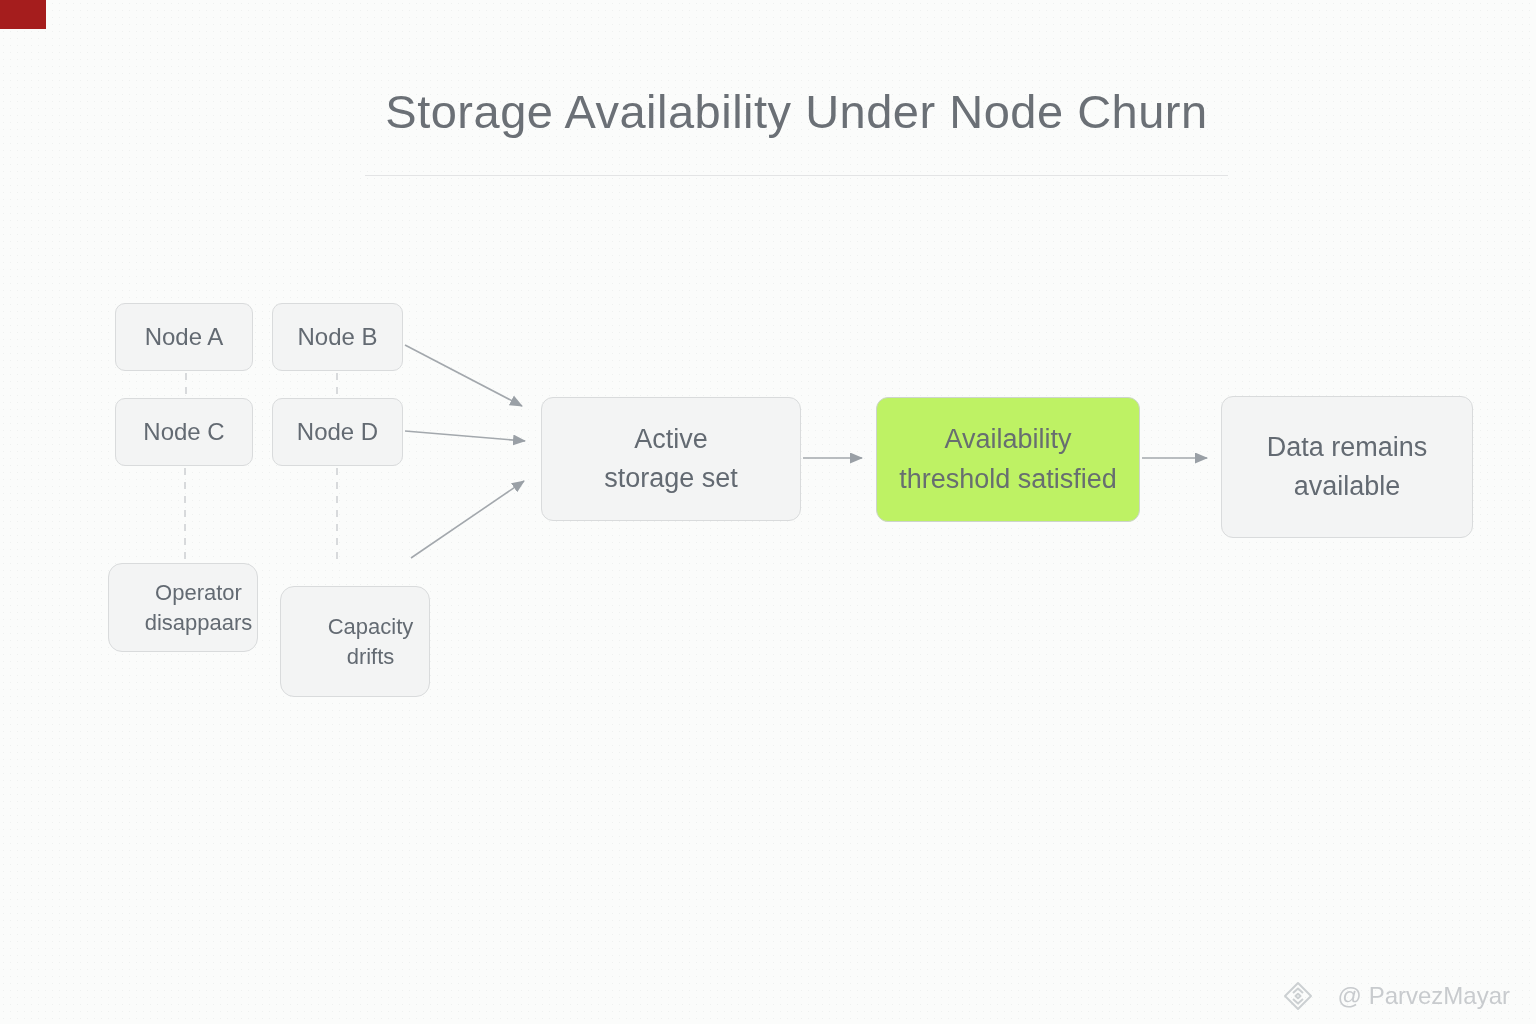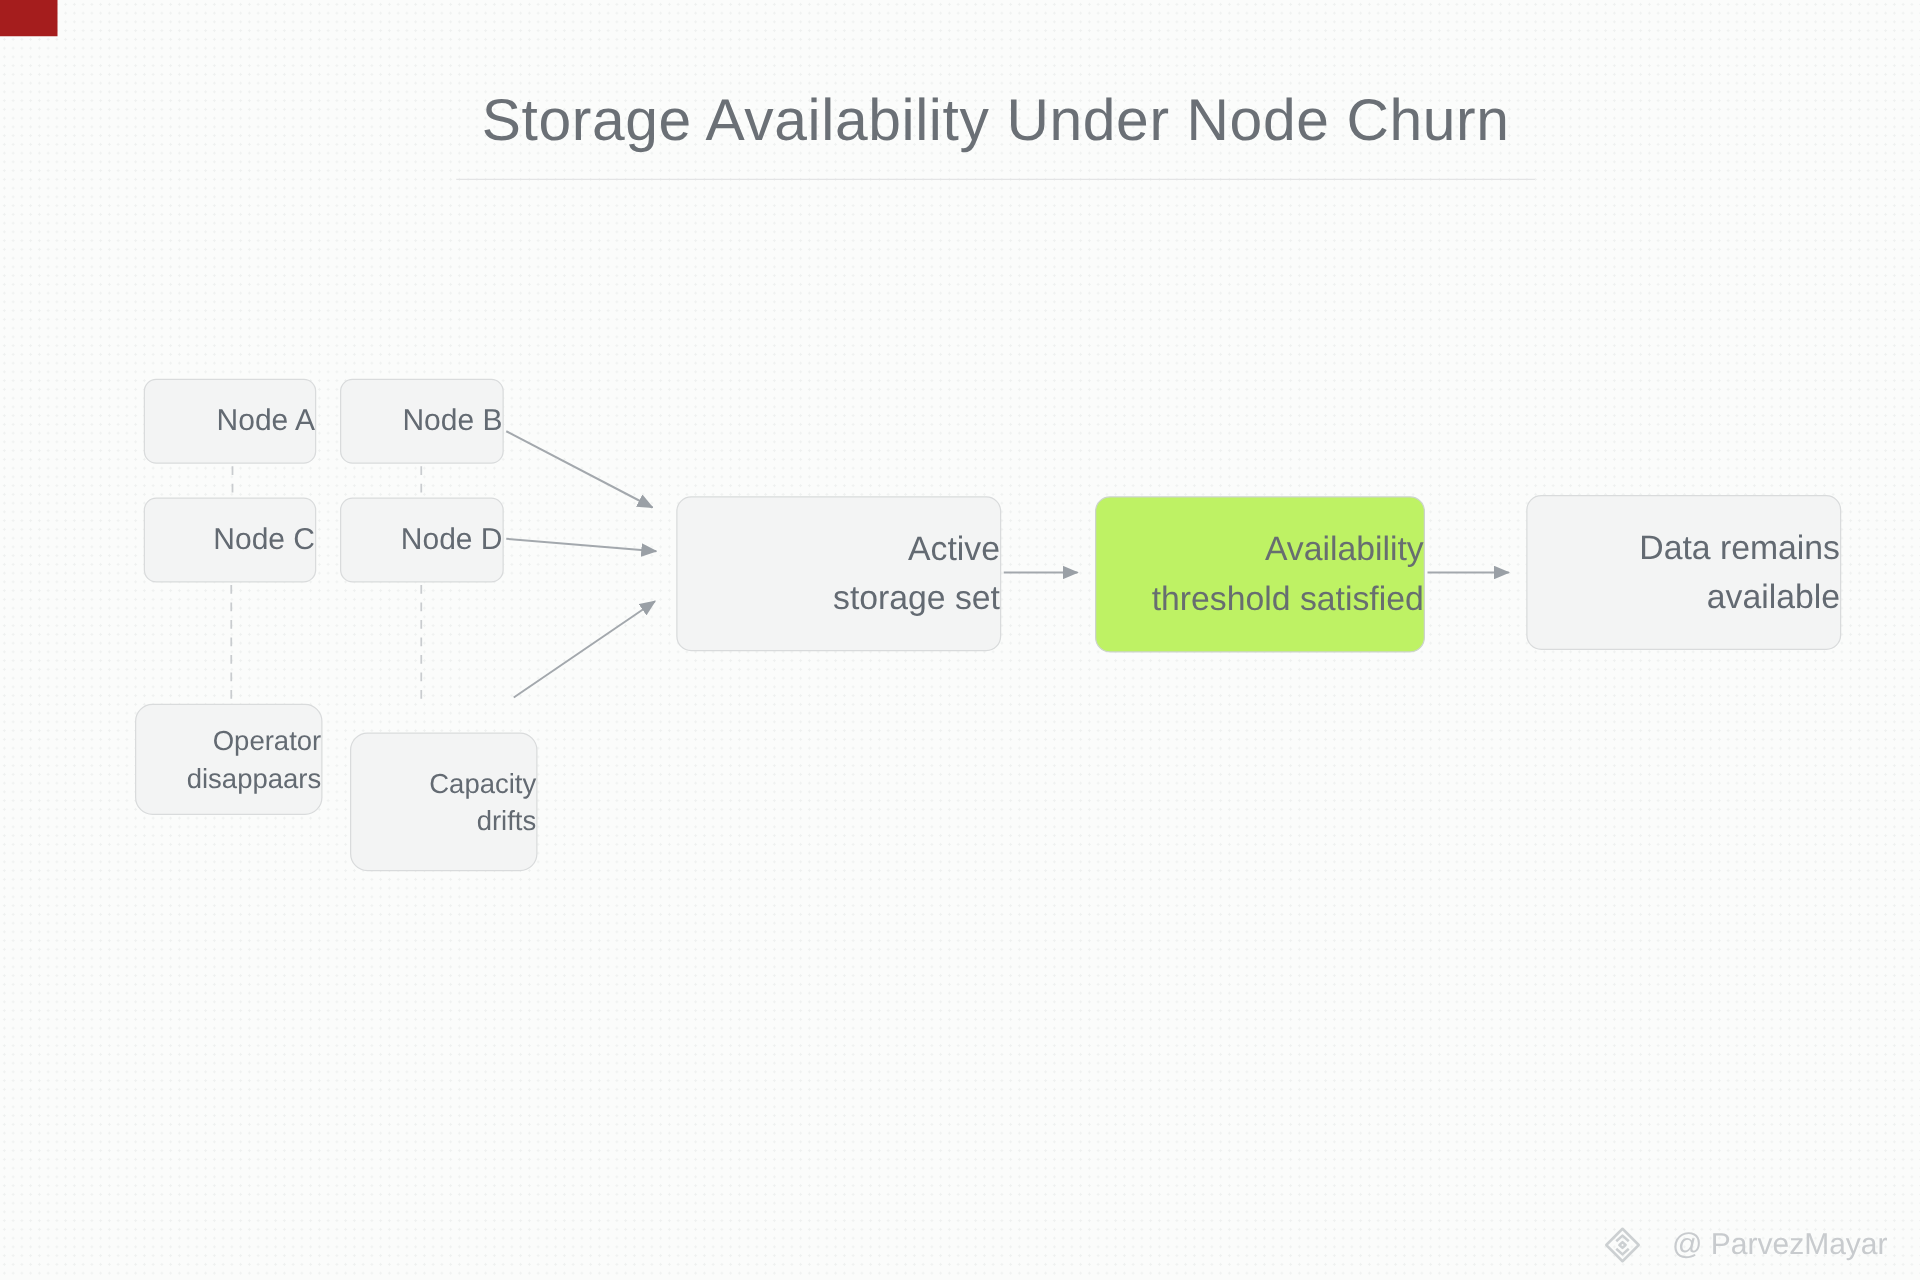--- a/index.html
+++ b/index.html
@@ -12,27 +12,27 @@
   }
   .corner-marker{
     position:absolute;left:0;top:0;width:46px;height:29px;
     background:#a51d1d;
   }
   .title-wrap{
     position:absolute;left:365px;top:70px;width:863px;
     text-align:center;border-bottom:1px solid #e3e4e5;padding-bottom:21px;
   }
   .title-wrap h1{
-    margin:0;font-size:47px;line-height:1.1;font-weight:300;
+    margin:16px;font-size:47px;line-height:1.1;font-weight:300;
     color:#6b7076;letter-spacing:0.5px;
   }
   .box{
     position:absolute;box-sizing:border-box;
     background:#f3f4f4;border:1px solid #d9dbdc;border-radius:11px;
-    display:flex;flex-direction:column;align-items:flex-end;justify-content:center;
+    display:flex;flex-direction:column;align-items:center;justify-content:center;
     color:#636a72;text-align:center;
   }
   .box.small{font-size:24px;border-radius:10px;}
   .box.event{font-size:22px;line-height:1.35;border-radius:14px;padding-left:31px;}
   .box.flow{font-size:27px;line-height:1.45;border-radius:12px;}
   .box.highlight{background:#bef264;border-color:#ccd4cc;color:#676e70;}
   .connectors{position:absolute;left:0;top:0;width:1536px;height:1024px;}
   .connectors line{stroke:#a3a8ad;stroke-width:1.6;}
   .connectors line.dashed{stroke:#c9cccf;stroke-width:1.4;stroke-dasharray:7 7;}
   .watermark{
@@ -94,21 +94,21 @@
 </div>
 
 <div class="box flow" style="left:541px;top:397px;width:260px;height:124px">
   <span>Active</span>
   <span>storage set</span>
 </div>
 <div class="box flow highlight" style="left:876px;top:397px;width:264px;height:125px">
   <span>Availability</span>
   <span>threshold satisfied</span>
 </div>
-<div class="box flow" style="left:1221px;top:396px;width:252px;height:124px">
+<div class="box flow" style="left:1221px;top:396px;width:252px;height:142px">
   <span>Data remains</span>
   <span>available</span>
 </div>
 
 <div class="watermark">
   <svg width="32" height="32" viewBox="0 0 32 32">
     <g fill="none" stroke="#ccd0d2" stroke-width="2" stroke-linejoin="round">
       <path d="M16 3 L29 16 L16 29 L3 16 Z"></path>
       <path d="M11 13 L16 8.5 L21 13"></path>
       <path d="M11 19 L16 23.5 L21 19"></path>

